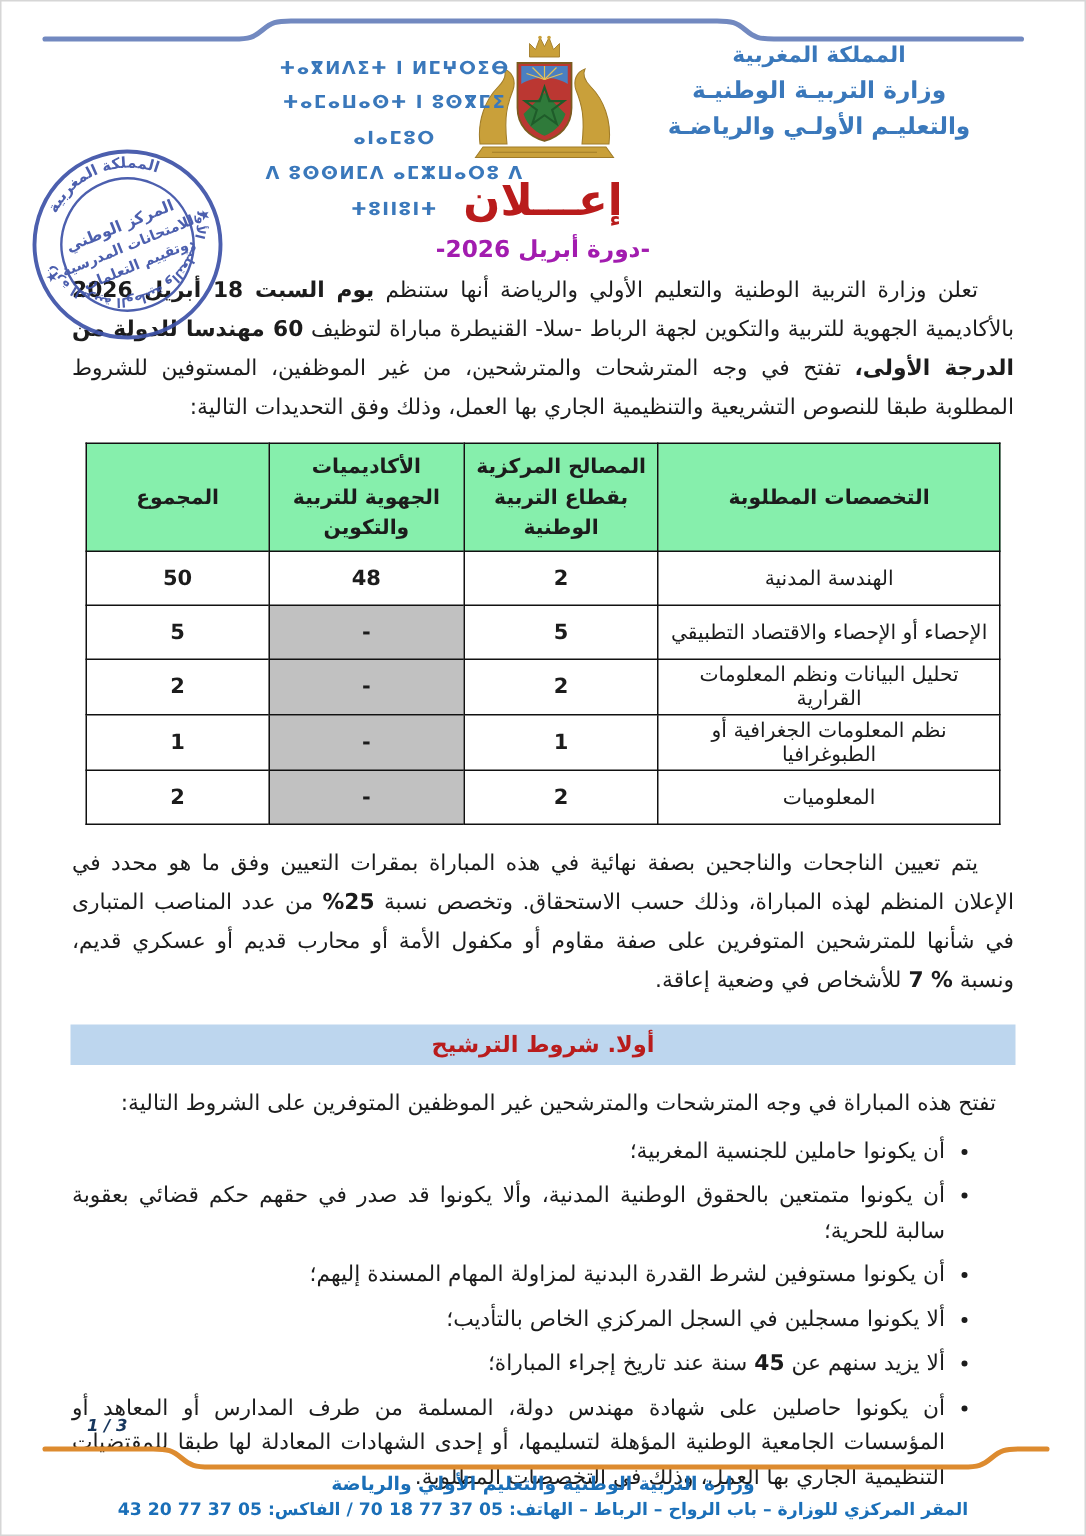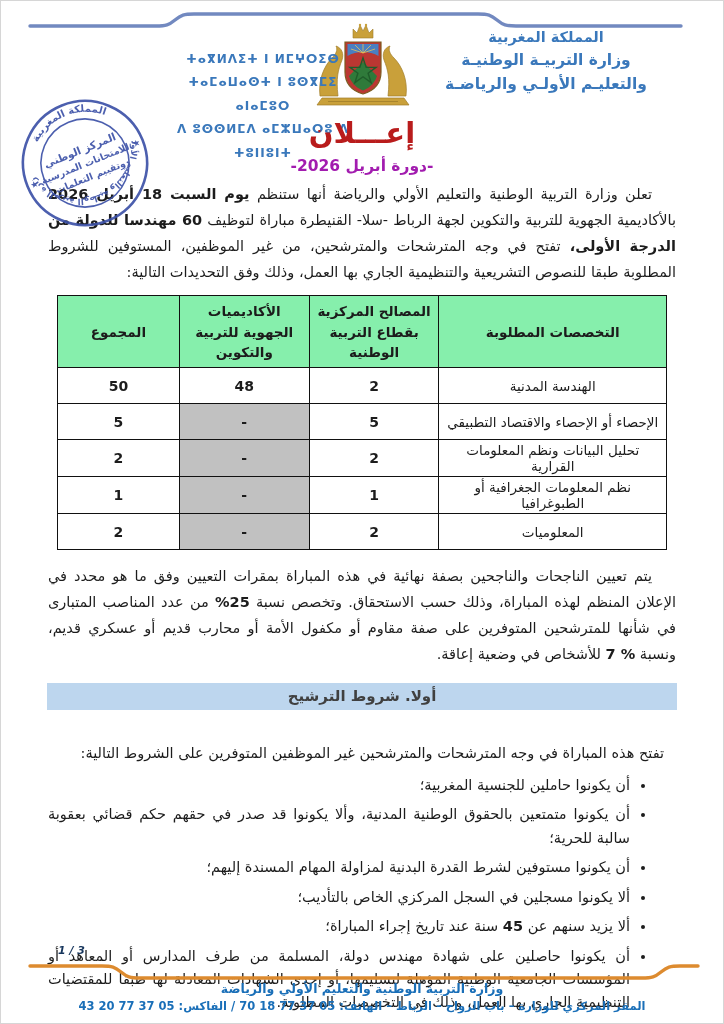--- a/index.html
+++ b/index.html
@@ -20,21 +20,21 @@
 
   
   .header{position:relative;height:112px;}
   .ministry-block{
     position:absolute;top:26px;right:52px;width:252px;
     text-align:center;color:#3a78bb;font-weight:bold;line-height:1.55;
   }
   .ministry-block .l1{font-size:14.5px;}
   .ministry-block .l2,.ministry-block .l3{font-size:15.5px;}
   .tifinagh-block{
-    position:absolute;top:48px;left:168px;width:190px;
+    position:absolute;top:34px;left:168px;width:190px;
     direction:ltr;text-align:center;color:#3a78bb;font-weight:bold;
     font-size:12px;line-height:1.95;letter-spacing:1px;
   }
   .emblem{position:absolute;top:22px;left:308px;}
 
   
   .stamp{position:absolute;top:92px;left:14px;opacity:.92;}
 
   
   .title-block{text-align:center;position:relative;}
@@ -63,21 +63,21 @@
   }
   table.spec td{height:31px;text-align:center;padding:2px 6px;}
   table.spec td.spec{font-size:13.5px;margin-top:12px;}
   table.spec td.num{font-weight:bold;font-size:14px;}
   table.spec td.gray{background:#c1c1c1;}
 
   
   .band{
     margin:15px 47px 0;height:27px;background:#bdd6ee;
     display:flex;align-items:center;justify-content:center;
-    font-size:15px;font-weight:bold;color:#404040;
+    font-size:15px;font-weight:bold;color:#b91c1c;
   }
 
   
   .conditions{
     margin:8px 48px 0 48px;padding:0 46px 0 0;
     font-size:14.5px;line-height:1.62;text-align:justify;
   }
   .conditions li{margin-bottom:6px;}
   .conditions b{font-weight:bold;}
 
@@ -216,21 +216,21 @@
         </tr>
       </tbody>
   </table>
 
   <p class="para indent" style="margin-top:13px"><span>يتم تعيين الناجحات والناجحين بصفة نهائية في هذه المباراة بمقرات التعيين وفق ما هو محدد في الإعلان المنظم لهذه المباراة، وذلك حسب الاستحقاق. وتخصص نسبة </span><b>25%</b><span> من عدد المناصب المتبارى في شأنها للمترشحين المتوفرين على صفة مقاوم أو مكفول الأمة أو محارب قديم أو عسكري قديم، ونسبة </span><b>% 7</b><span> للأشخاص في وضعية إعاقة.</span></p>
 
   <div class="band">
     <span>أولا. شروط الترشيح</span>
   </div>
 
-  <p class="para" style="margin-top:30px;text-indent:12px">تفتح هذه المباراة في وجه المترشحات والمترشحين غير الموظفين المتوفرين على الشروط التالية:</p>
+  <p class="para" style="margin-top:13px;text-indent:12px">تفتح هذه المباراة في وجه المترشحات والمترشحين غير الموظفين المتوفرين على الشروط التالية:</p>
 
   <ul class="conditions">
       <li>أن يكونوا حاملين للجنسية المغربية؛</li>
       <li>أن يكونوا متمتعين بالحقوق الوطنية المدنية، وألا يكونوا قد صدر في حقهم حكم قضائي بعقوبة سالبة للحرية؛</li>
       <li>أن يكونوا مستوفين لشرط القدرة البدنية لمزاولة المهام المسندة إليهم؛</li>
       <li>ألا يكونوا مسجلين في السجل المركزي الخاص بالتأديب؛</li>
       <li><span>ألا يزيد سنهم عن </span><b>45</b><span> سنة عند تاريخ إجراء المباراة؛</span></li>
       <li>أن يكونوا حاصلين على شهادة مهندس دولة، المسلمة من طرف المدارس أو المعاهد أو المؤسسات الجامعية الوطنية المؤهلة لتسليمها، أو إحدى الشهادات المعادلة لها طبقا للمقتضيات التنظيمية الجاري بها العمل، وذلك في التخصصات المطلوبة.</li>
     </ul>
 

